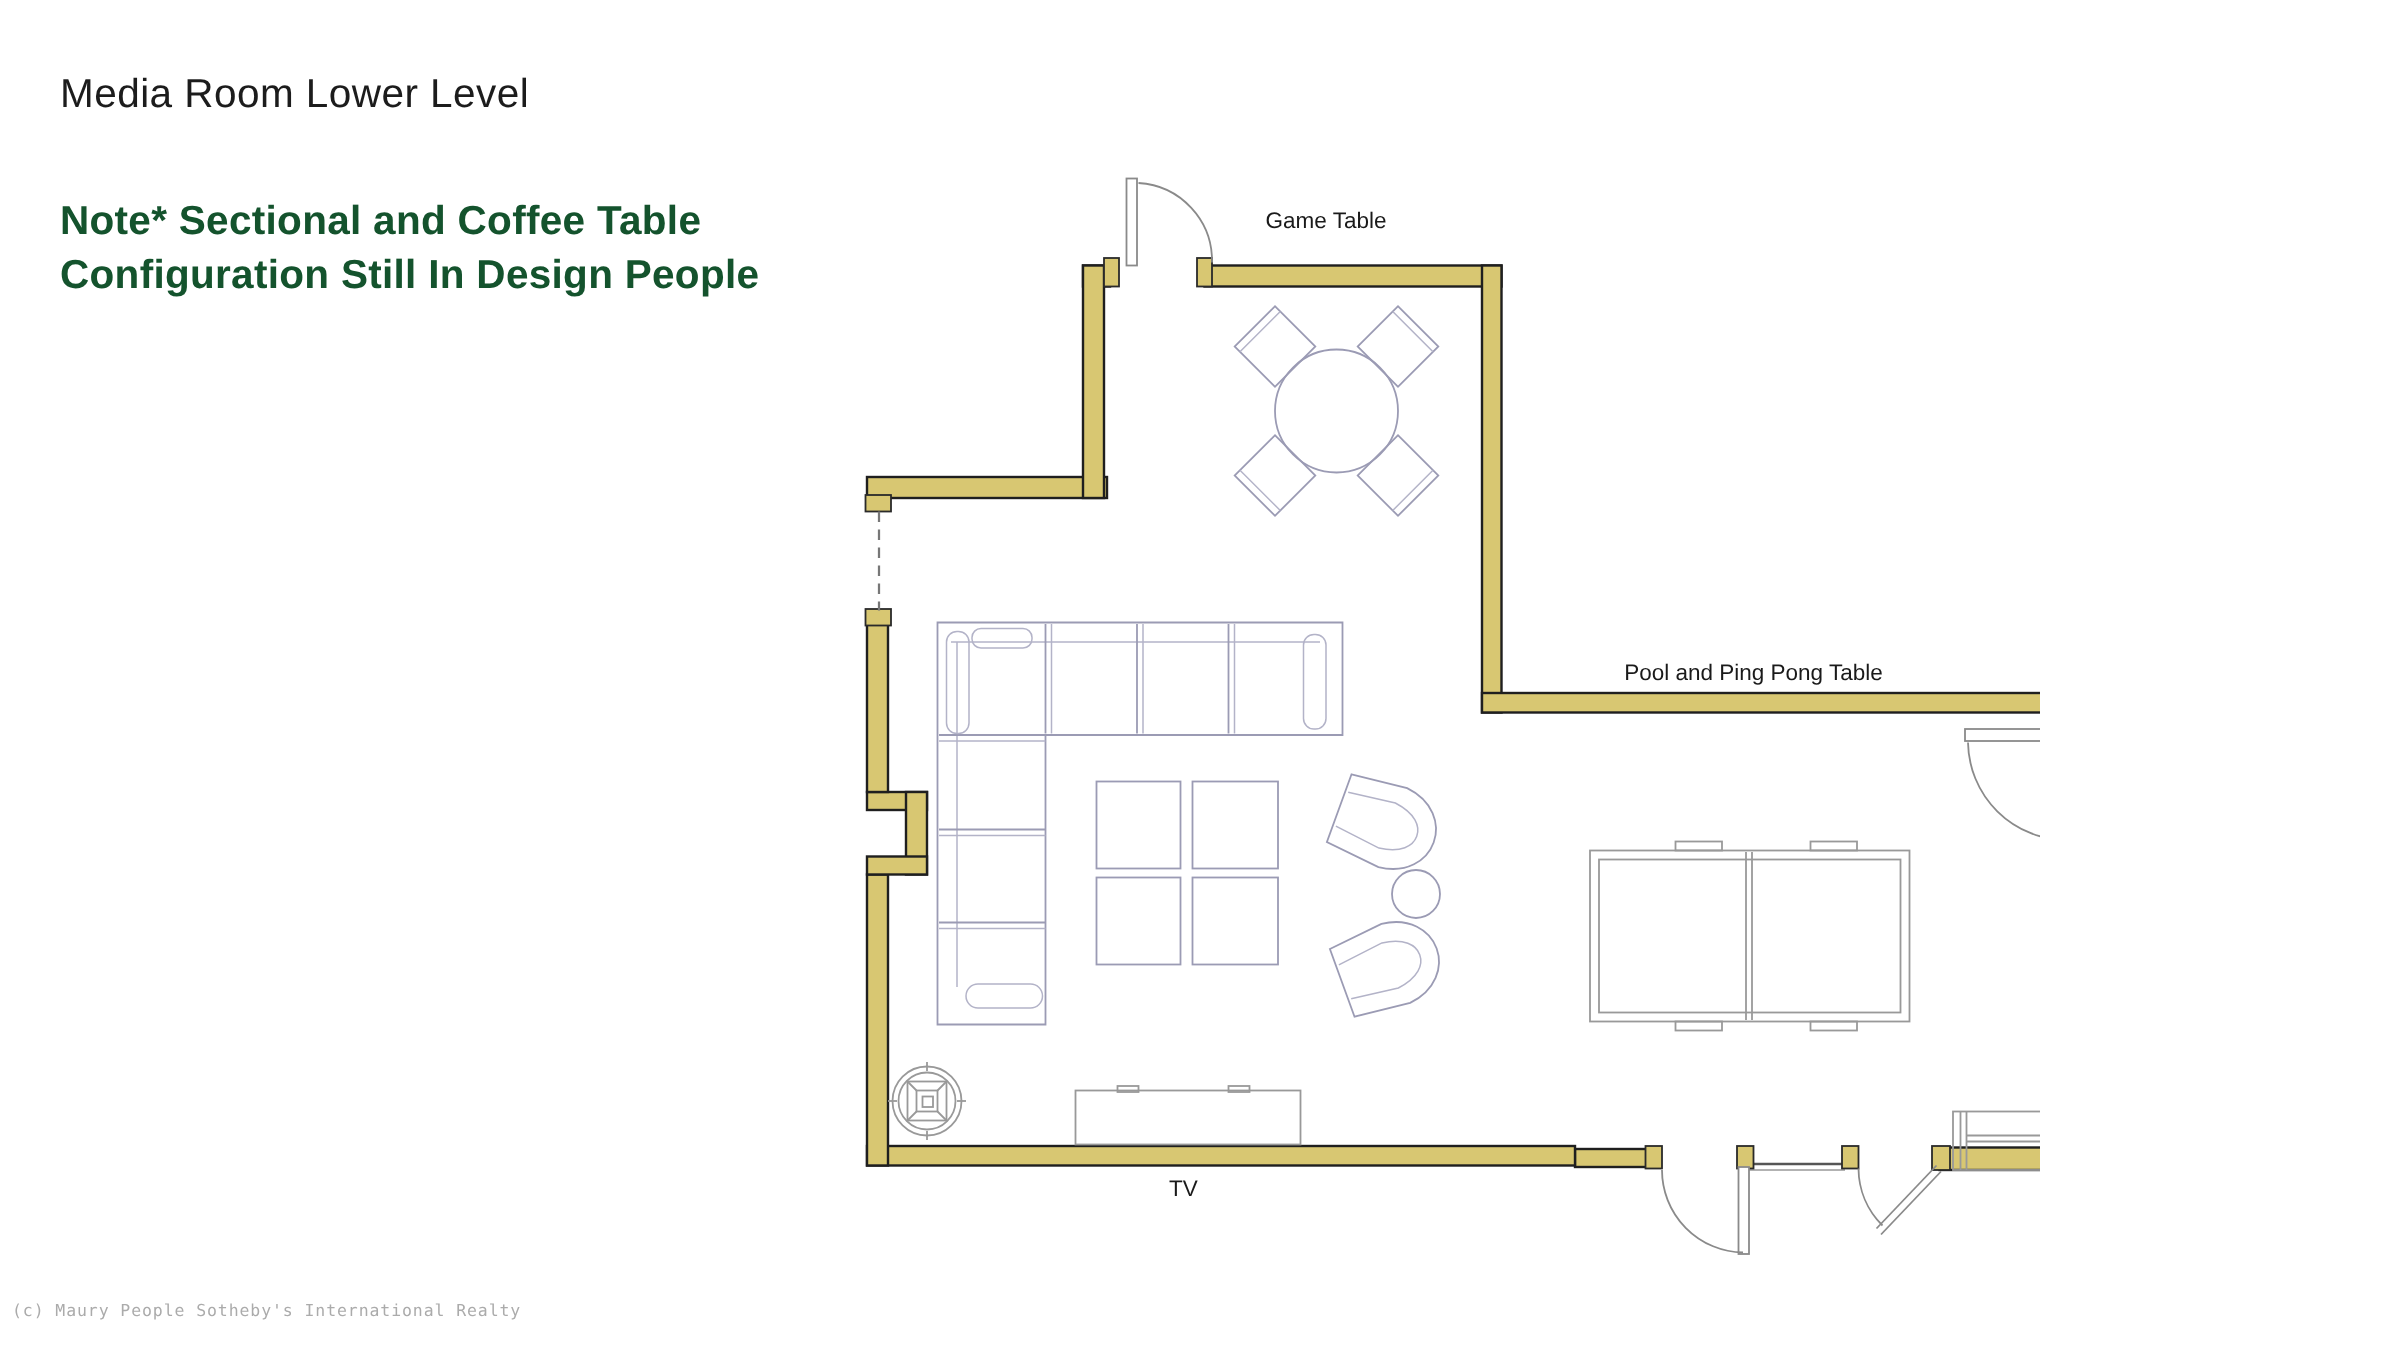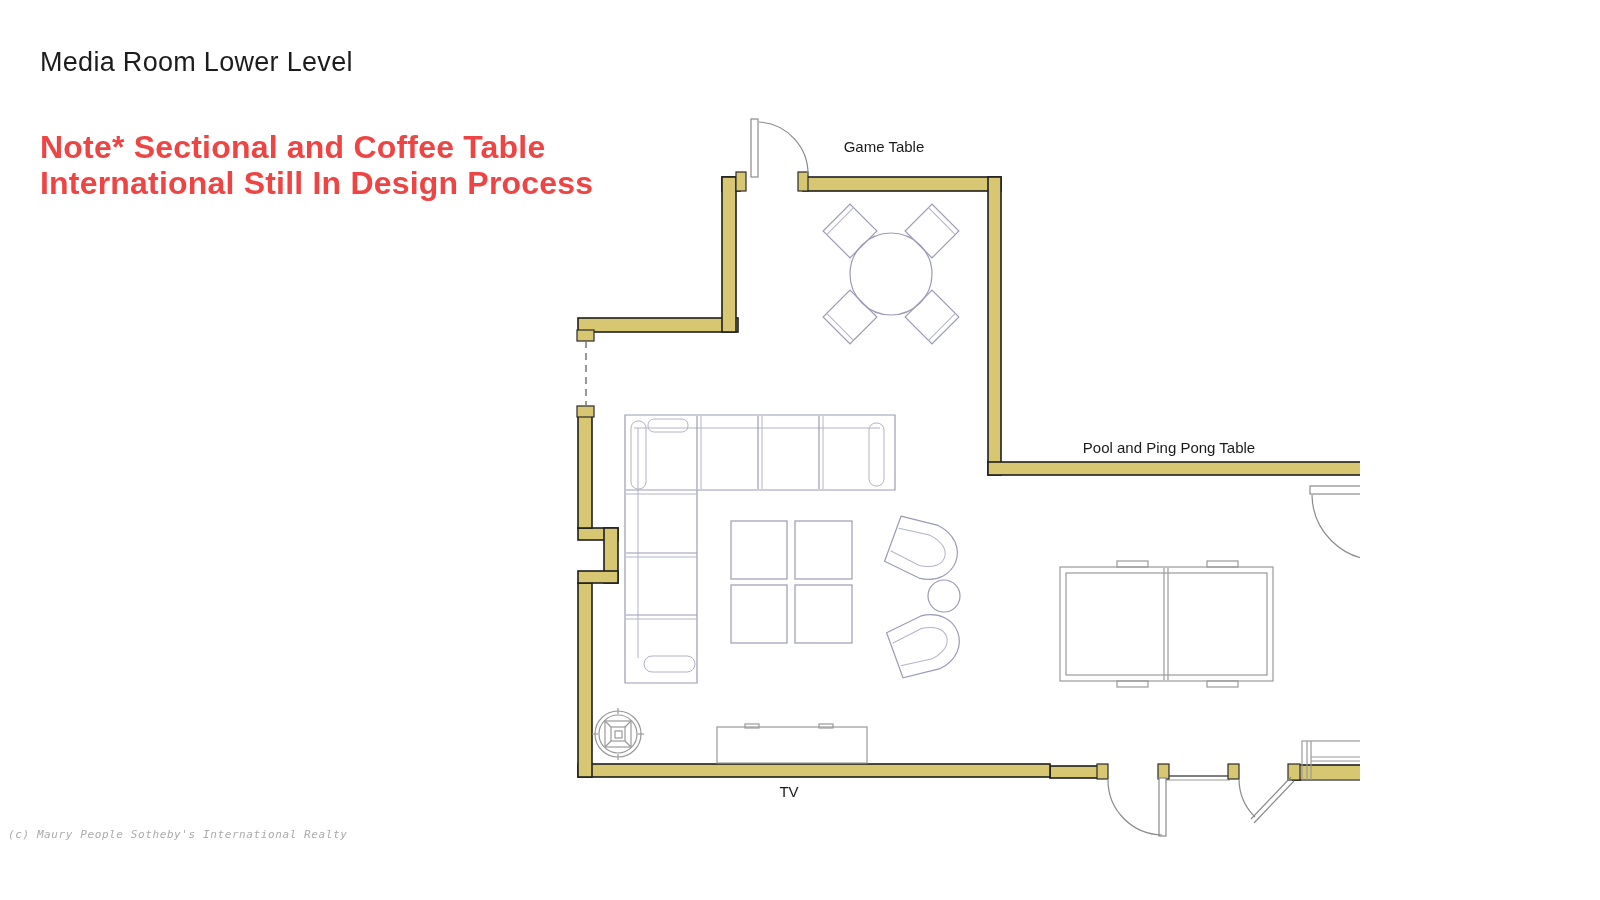--- a/index.html
+++ b/index.html
@@ -1,23 +1,23 @@
 <!DOCTYPE html>
 <html><head>
 <meta charset="utf-8">
 <style>
   html,body{margin:0;padding:0;background:#ffffff;}
   .canvas{position:relative;width:1360px;height:900px;background:#ffffff;overflow:hidden;
           font-family:"Liberation Sans",sans-serif;}
   .title-block{position:absolute;left:40px;top:44px;color:#1c1c1c;font-size:27px;
                font-weight:500;line-height:36px;letter-spacing:.3px;}
-  .note-block{position:absolute;left:40px;top:129px;color:#ef4444;font-size:32px;
+  .note-block{position:absolute;left:40px;top:129px;color:#14532d;font-size:27px;
               font-weight:700;line-height:36px;letter-spacing:.2px;}
-  .copyright{position:absolute;left:8px;top:828px;color:#ababab;font-size:11px;
-             font-family:"DejaVu Sans Mono",monospace;letter-spacing:.6px;font-style:italic;}
+  .copyright{position:absolute;left:8px;top:867px;color:#ababab;font-size:11px;
+             font-family:"DejaVu Sans Mono",monospace;letter-spacing:.6px;}
   svg.plan{position:absolute;left:0;top:0;}
   svg text{font-family:"Liberation Sans",sans-serif;font-size:15px;fill:#1a1a1a;}
   .wall{fill:#d8c772;stroke:#1f1f1f;stroke-width:1.6;}
   .jamb{fill:#d8c772;stroke:#2a2a2a;stroke-width:1.2;}
   .door{stroke:#8a8a8a;stroke-width:1.2;fill:none;}
   .leaf{fill:#ffffff;stroke:#8a8a8a;stroke-width:1.2;}
   .furn{stroke:#9b9bb4;stroke-width:1.2;fill:none;}
   .furn-light{stroke:#b3b3c8;stroke-width:1;fill:none;}
   .gray{stroke:#999999;stroke-width:1.2;fill:none;}
 </style>
@@ -25,21 +25,21 @@
 <body>
 
 <div class="canvas">
 
   <div class="title-block">
     <div>Media Room Lower Level</div>
   </div>
 
   <div class="note-block">
     <div>Note* Sectional and Coffee Table</div>
-    <div>International Still In Design Process</div>
+    <div>Configuration Still In Design People</div>
   </div>
 
   <svg class="plan" width="1600" height="900" viewBox="0 0 1600 900">
 
     <g>
 
       <rect class="wall" x="722" y="177" width="18" height="14"></rect>
       <rect class="wall" x="803" y="177" width="198" height="14"></rect>
 
       <rect class="wall" x="988" y="177" width="13" height="298"></rect>

